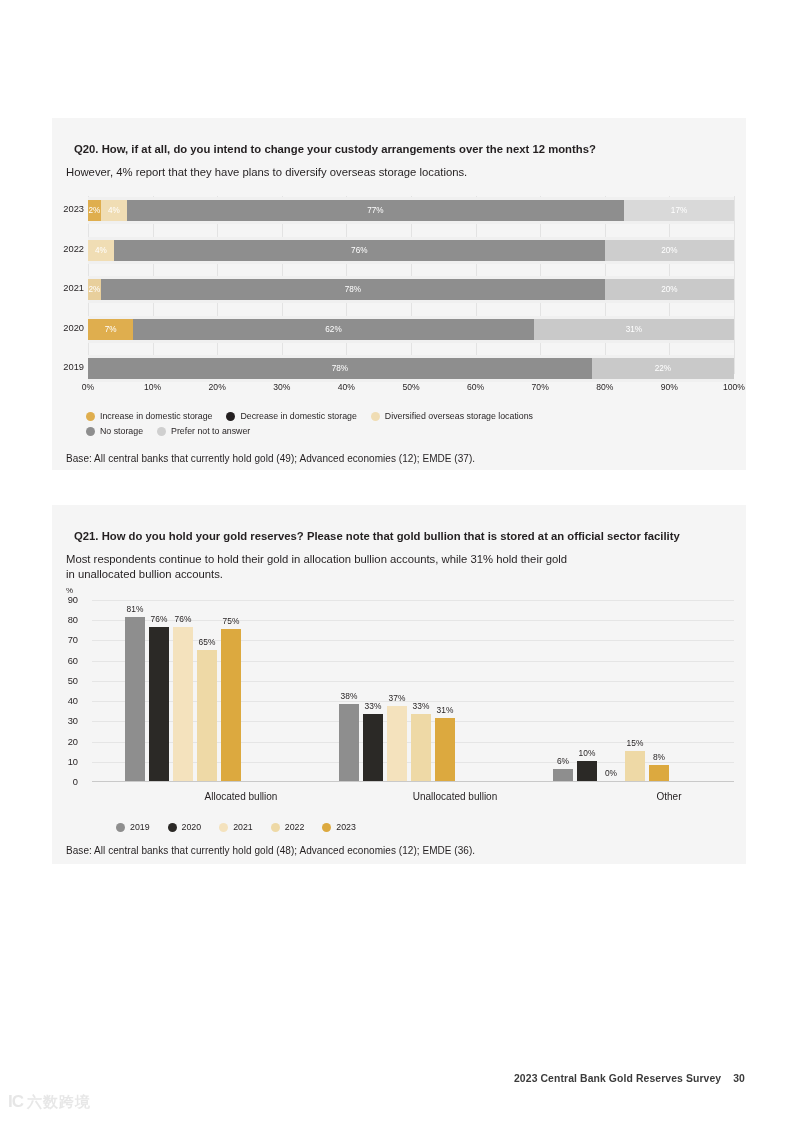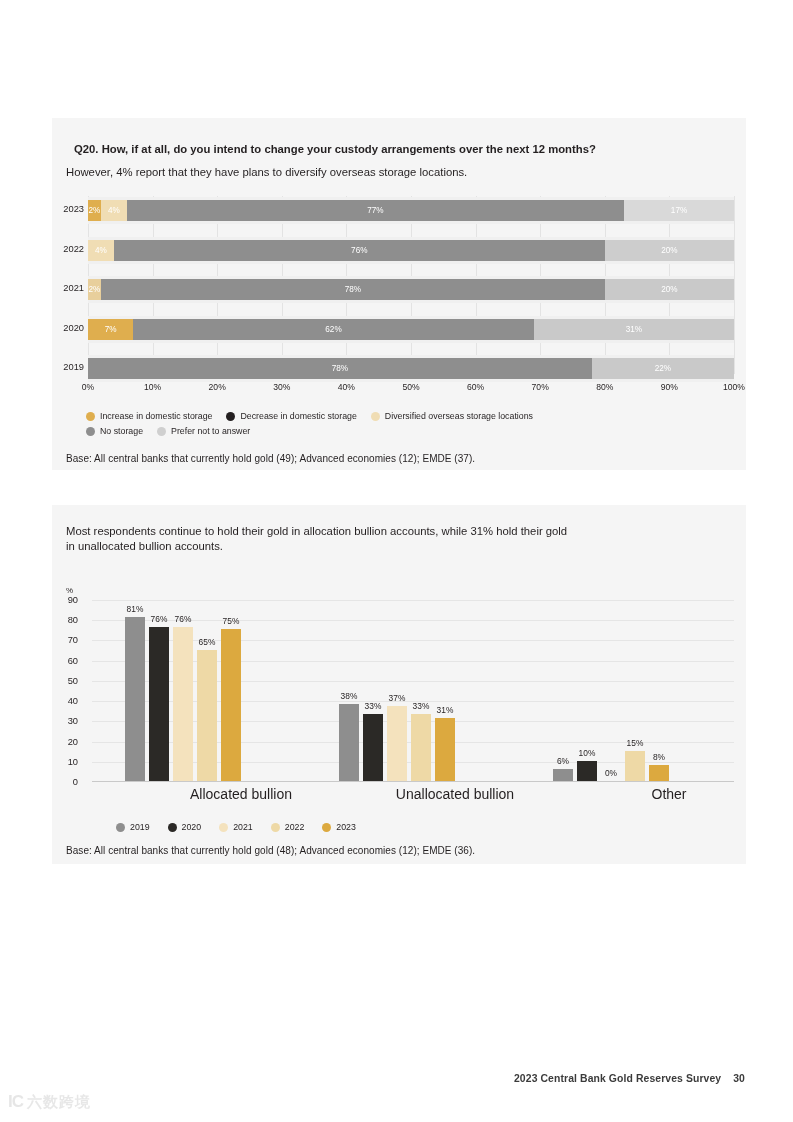--- a/index.html
+++ b/index.html
@@ -96,21 +96,21 @@
     position:absolute;left:14px;top:0px;font-size:8px;color:#231f20;
   }
   .vbar{
     position:absolute;bottom:0;
   }
   .vlabel{
     position:absolute;text-align:center;font-size:8.4px;color:#231f20;
     transform:translateX(-50%);white-space:nowrap;
   }
   .grouplabel{
-    position:absolute;bottom:4px;font-size:14px;color:#231f20;
+    position:absolute;bottom:4px;font-size:10px;color:#231f20;
     text-align:left;transform:translateX(-50%);white-space:nowrap;
   }
 
   
   #footer{
     position:absolute;right:48px;top:1073px;
     font-size:10.4px;font-weight:bold;color:#3b3b3b;
     letter-spacing:.01em;
   }
   #footer .pagenum{margin-left:9px;font-weight:bold;}
@@ -234,20 +234,21 @@
         <span class="lg-label">No storage</span>
       </div>
       <div class="lg-item">
         <span class="dot" style="background: rgb(207, 207, 207);"></span>
         <span class="lg-label">Prefer not to answer</span>
       </div>
     </div>
 
   <div class="card" id="card-q21">
     <div class="card-inner">
+      <p class="q-title">Q21. How do you hold your gold reserves? Please note that gold bullion that is stored at an official sector facility</p>
       <p class="q-sub" style="margin-top:3px;">Most respondents continue to hold their gold in allocation bullion accounts, while 31% hold their gold</p>
       <p class="q-sub">in unallocated bullion accounts.</p>
     </div>
     <div class="base-note" style="top:340px;">Base: All central banks that currently hold gold (48); Advanced economies (12); EMDE (36).</div>
   </div>
 
   <div id="q21-chart">
     <div class="pct-sign">%</div>
     <div class="plot21" id="q21-plot">
       <div id="q21-hgrid">

